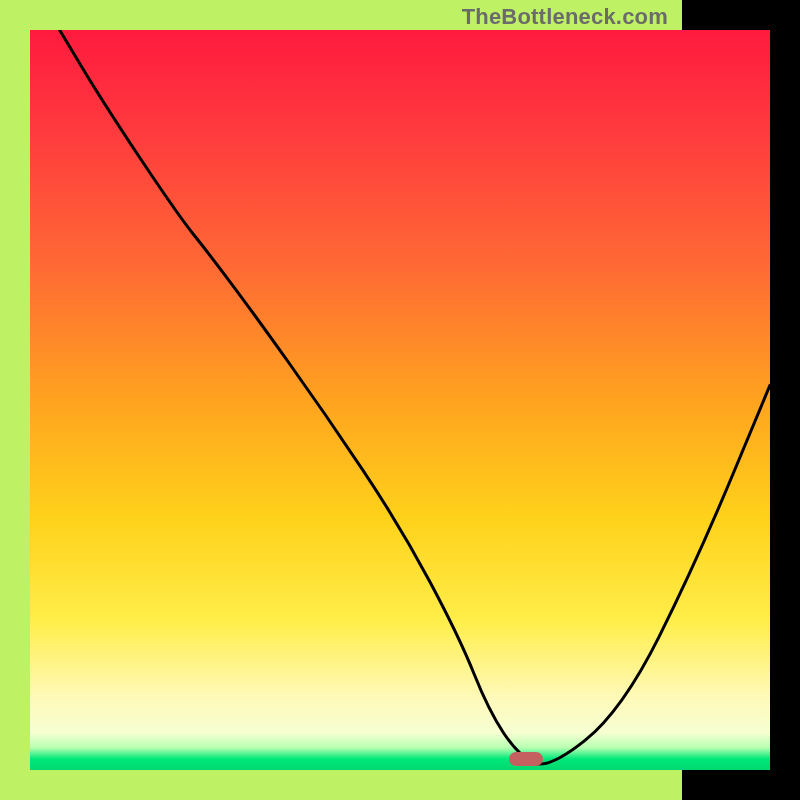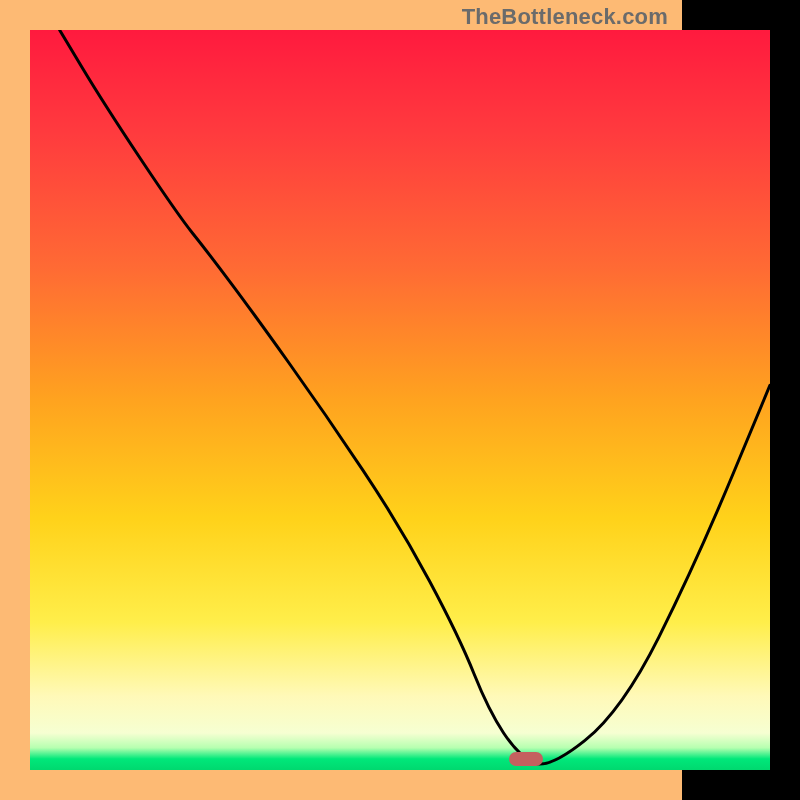--- a/index.html
+++ b/index.html
@@ -9,21 +9,21 @@
     height: 800px;
     background: #000;
     overflow: hidden;
   }
   .frame {
     position: absolute;
     left: 0;
     top: 0;
     width: 682px;
     height: 800px;
-    background: #fdba74;
+    background: #bef264;
   }
   .plot {
     position: absolute;
     left: 30px;
     top: 30px;
     width: 740px;
     height: 740px;
     
     background: linear-gradient(
       to bottom,

